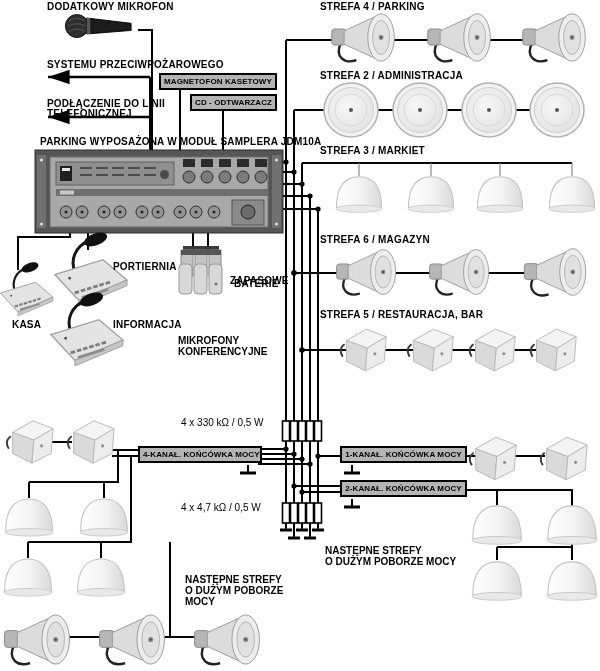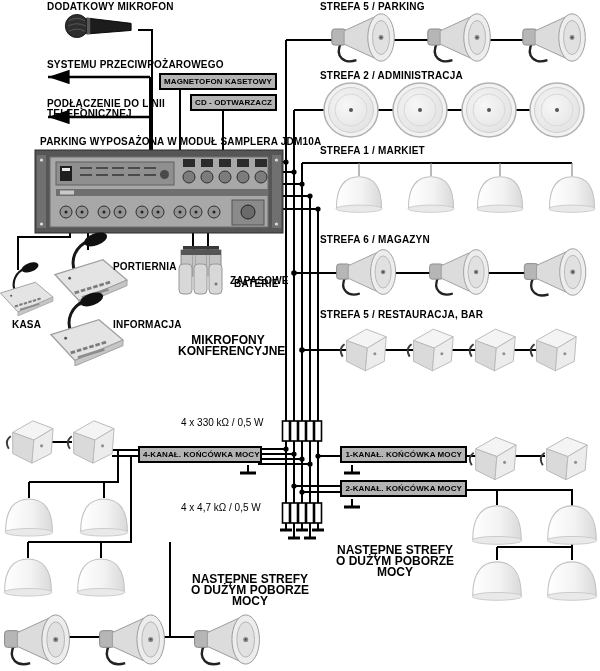--- a/index.html
+++ b/index.html
@@ -3,24 +3,24 @@
 <meta charset="utf-8">
 <style>
   html,body{margin:0;padding:0;background:#fff}
   .stage{position:relative;width:600px;height:671px;background:#fff;
          font-family:"Liberation Sans",sans-serif;overflow:hidden}
   svg.base{position:absolute;left:0;top:0}
   .lbl{position:absolute;font-size:10px;font-weight:bold;color:#000;
        white-space:nowrap;letter-spacing:.2px}
   .rlabel{position:absolute;font-size:10px;font-weight:normal;color:#000;white-space:nowrap}
   .gbox{position:absolute;background:#b4b4b4;border:2px solid #000;
-        font-size:8px;font-weight:bold;color:#000;text-align:right;
+        font-size:8px;font-weight:bold;color:#000;text-align:center;
         line-height:13px;white-space:nowrap;padding:0 3px;letter-spacing:.1px}
-  .note{position:absolute;font-size:12px;font-weight:bold;color:#000;
-        text-align:center;line-height:11px}
+  .note{position:absolute;font-size:10px;font-weight:bold;color:#000;
+        text-align:left;line-height:11px}
 </style>
 </head>
 <body>
 
 <div class="stage">
 
 <svg class="base" width="600" height="671" viewBox="0 0 600 671">
   <defs>
     <marker id="arr" markerWidth="10" markerHeight="8" refX="9" refY="3" orient="auto">
       <path d="M0,0 L9,3 L0,6 Z" fill="#000"></path>
@@ -367,23 +367,23 @@
 <div class="lbl" style="left:113px;top:261px">PORTIERNIA</div>
 <div class="lbl" style="left:12px;top:319px">KASA</div>
 <div class="lbl" style="left:113px;top:319px">INFORMACJA</div>
 <div class="lbl" style="left:234px;top:278px">BATERIE</div>
 <div class="lbl" style="left:230px;top:275px">ZAPASOWE</div>
 <div class="note" style="left:178px;top:335px;width:100px">
   <div>MIKROFONY</div>
   <div>KONFERENCYJNE</div>
 </div>
 
-<div class="lbl" style="left:320px;top:1px">STREFA 5 / PARKING</div>
+<div class="lbl" style="left:320px;top:1px">STREFA 4 / PARKING</div>
 <div class="lbl" style="left:320px;top:70px">STREFA 2 / ADMINISTRACJA</div>
-<div class="lbl" style="left:320px;top:145px">STREFA 1 / MARKIET</div>
+<div class="lbl" style="left:320px;top:145px">STREFA 3 / MARKIET</div>
 <div class="lbl" style="left:320px;top:234px">STREFA 6 / MAGAZYN</div>
 <div class="lbl" style="left:320px;top:309px">STREFA 5 / RESTAURACJA, BAR</div>
 
 <div class="gbox" style="left:138px;top:446px;width:114px">4-KANAŁ. KOŃCÓWKA MOCY</div>
 <div class="gbox" style="left:340px;top:446px;width:117px">1-KANAŁ. KOŃCÓWKA MOCY</div>
 <div class="gbox" style="left:340px;top:480px;width:117px">2-KANAŁ. KOŃCÓWKA MOCY</div>
 
 <div class="rlabel" style="left:181px;top:417px">4 x 330 kΩ / 0,5 W</div>
 <div class="rlabel" style="left:181px;top:502px">4 x 4,7 kΩ / 0,5 W</div>
 

